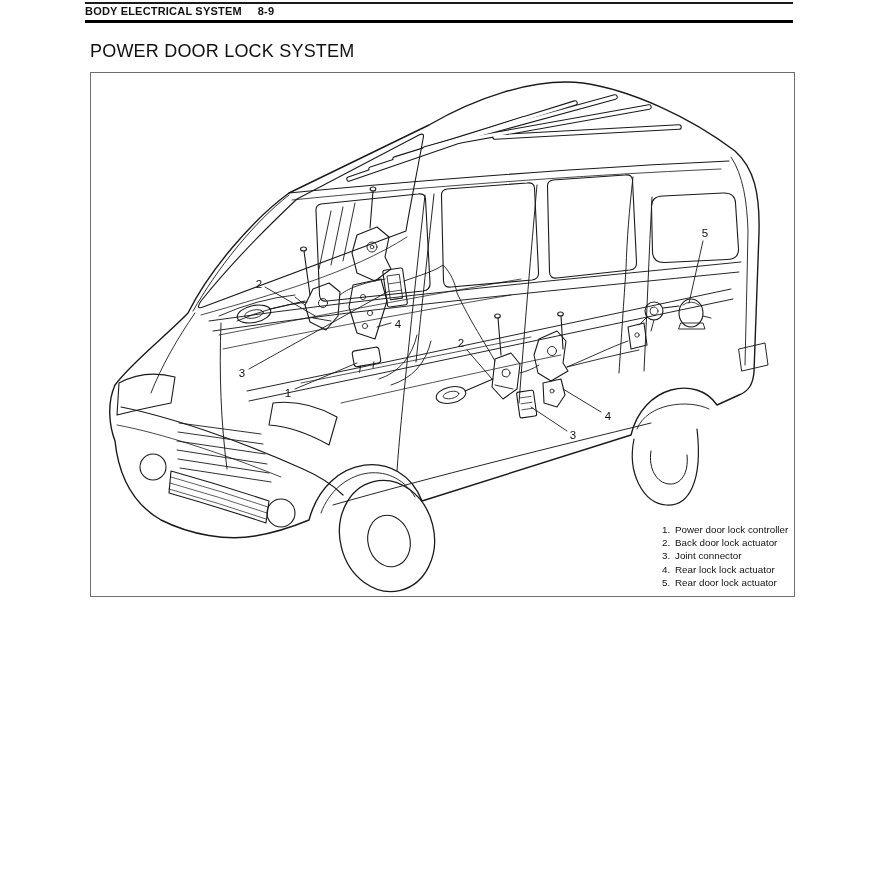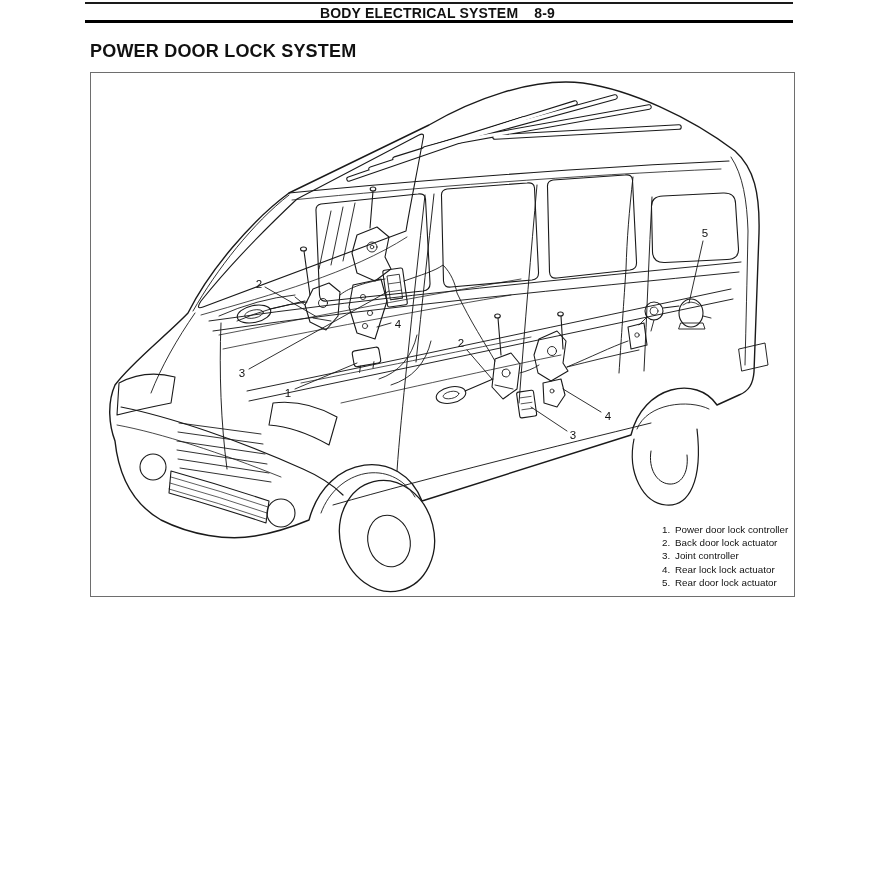--- a/index.html
+++ b/index.html
@@ -1,21 +1,21 @@
 <!DOCTYPE html>
 <html><head>
 <meta charset="utf-8">
 <style>
   html,body{margin:0;padding:0;background:#fff;}
   body{width:881px;height:881px;position:relative;font-family:"Liberation Sans",sans-serif;color:#111;overflow:hidden;}
   .rule-thin{position:absolute;left:85px;top:2px;width:708px;height:2px;background:#1a1a1a;}
-  .page-header{position:absolute;top:5px;left:85px;width:705px;text-align:center;font-weight:bold;font-size:14px;letter-spacing:.2px;white-space:nowrap;}
+  .page-header{position:absolute;top:5px;left:85px;width:705px;text-align:left;font-weight:bold;font-size:11px;letter-spacing:.2px;white-space:nowrap;}
   .page-header .pn{margin-left:16px;}
   .rule-thick{position:absolute;left:85px;top:20px;width:708px;height:3.4px;background:#000;}
-  .page-title{position:absolute;left:90px;top:41px;font-weight:bold;font-size:18px;letter-spacing:.2px;margin:0;}
+  .page-title{position:absolute;left:90px;top:41px;font-weight:normal;font-size:18px;letter-spacing:.2px;margin:0;}
   .diagram-box{position:absolute;left:90px;top:72px;width:705px;height:525px;border:1.5px solid #6e6e6e;box-sizing:border-box;background:#fff;}
   .diagram-box svg{position:absolute;left:0;top:0;}
   .legend{position:absolute;left:571px;top:450px;font-size:9.8px;line-height:13.2px;}
   .legend-row{display:flex;white-space:nowrap;}
   .legend-row .lnum{width:13px;flex:0 0 auto;}
   .legend-row .llabel{margin-left:0;}
   text{font-family:"Liberation Sans",sans-serif;font-size:11.5px;fill:#111;}
 </style>
 </head>
 <body>
@@ -263,21 +263,21 @@
     <div class="legend-row">
       <span class="lnum">1.</span>
       <span class="llabel">Power door lock controller</span>
     </div>
     <div class="legend-row">
       <span class="lnum">2.</span>
       <span class="llabel">Back door lock actuator</span>
     </div>
     <div class="legend-row">
       <span class="lnum">3.</span>
-      <span class="llabel">Joint controller</span>
+      <span class="llabel">Joint connector</span>
     </div>
     <div class="legend-row">
       <span class="lnum">4.</span>
       <span class="llabel">Rear lock lock actuator</span>
     </div>
     <div class="legend-row">
       <span class="lnum">5.</span>
       <span class="llabel">Rear door lock actuator</span>
     </div>
   </div>

